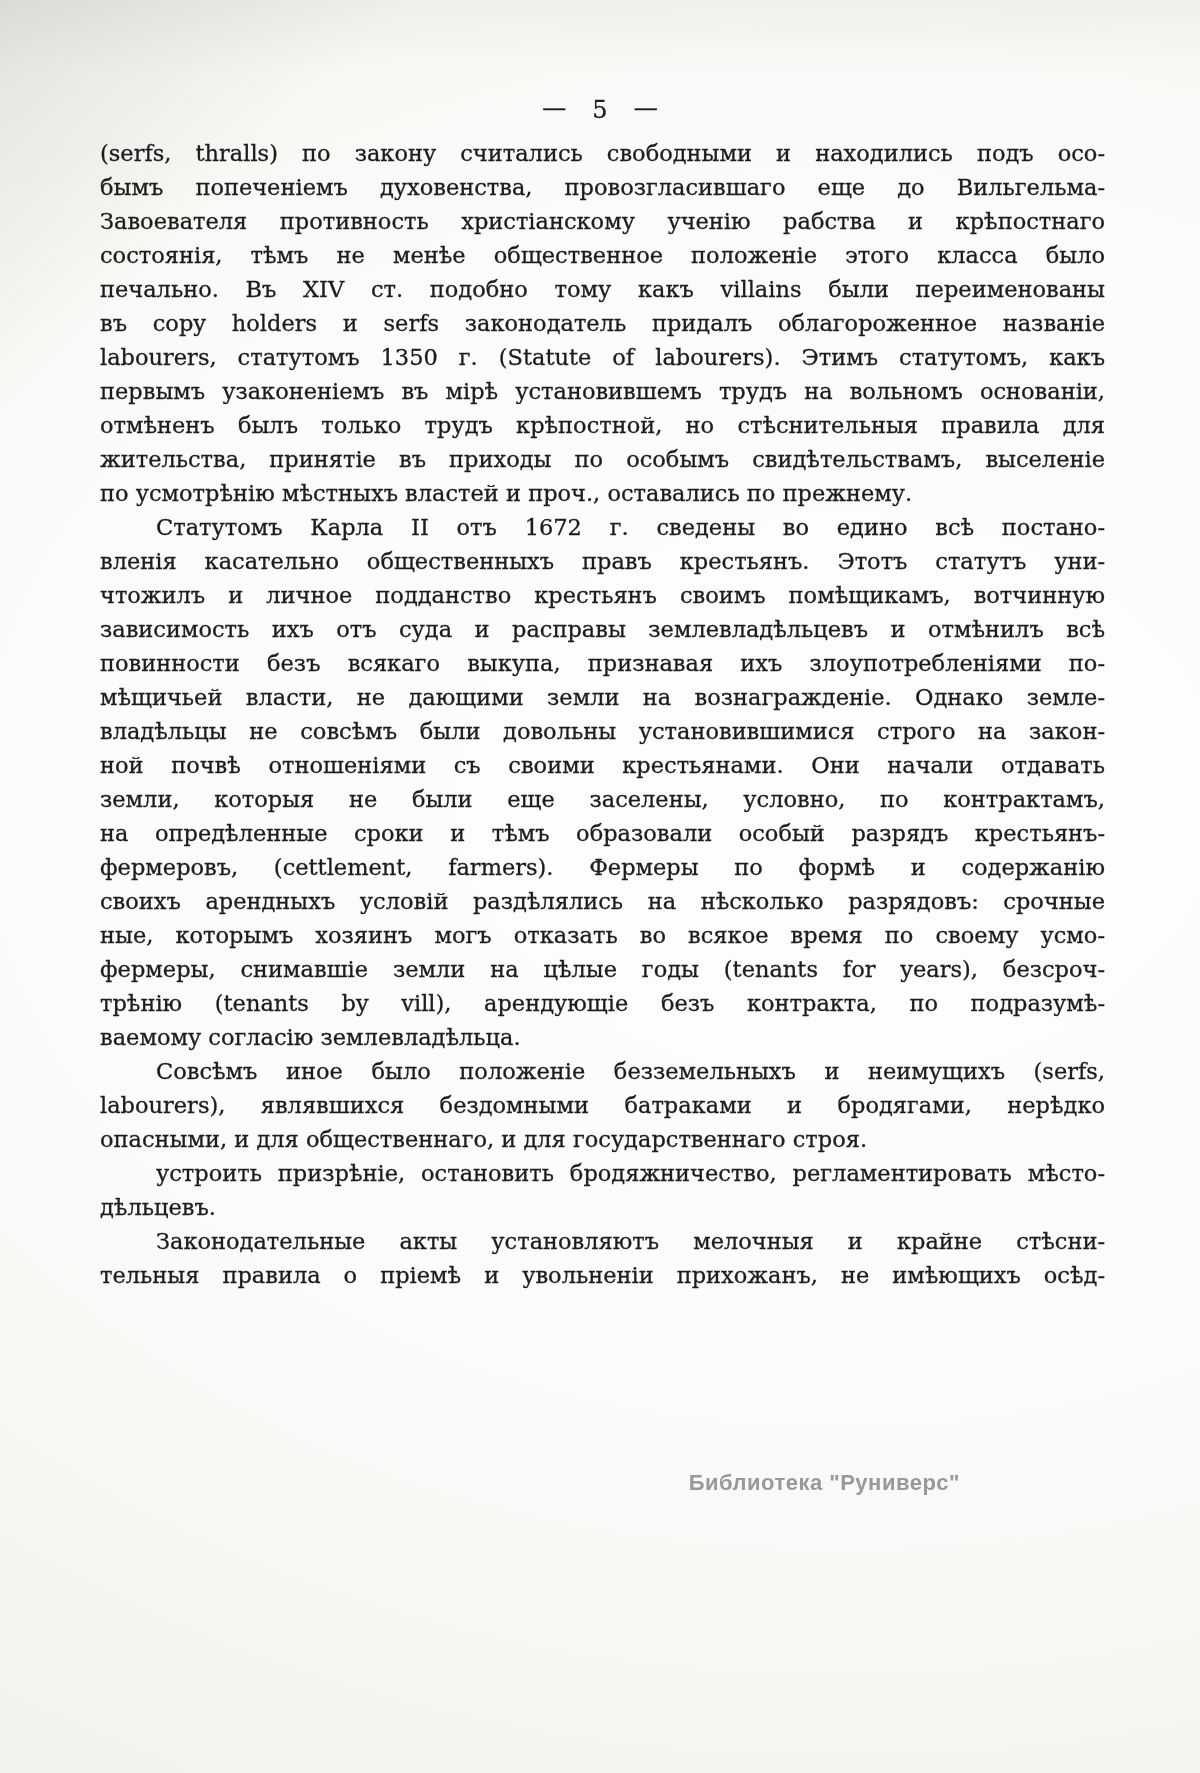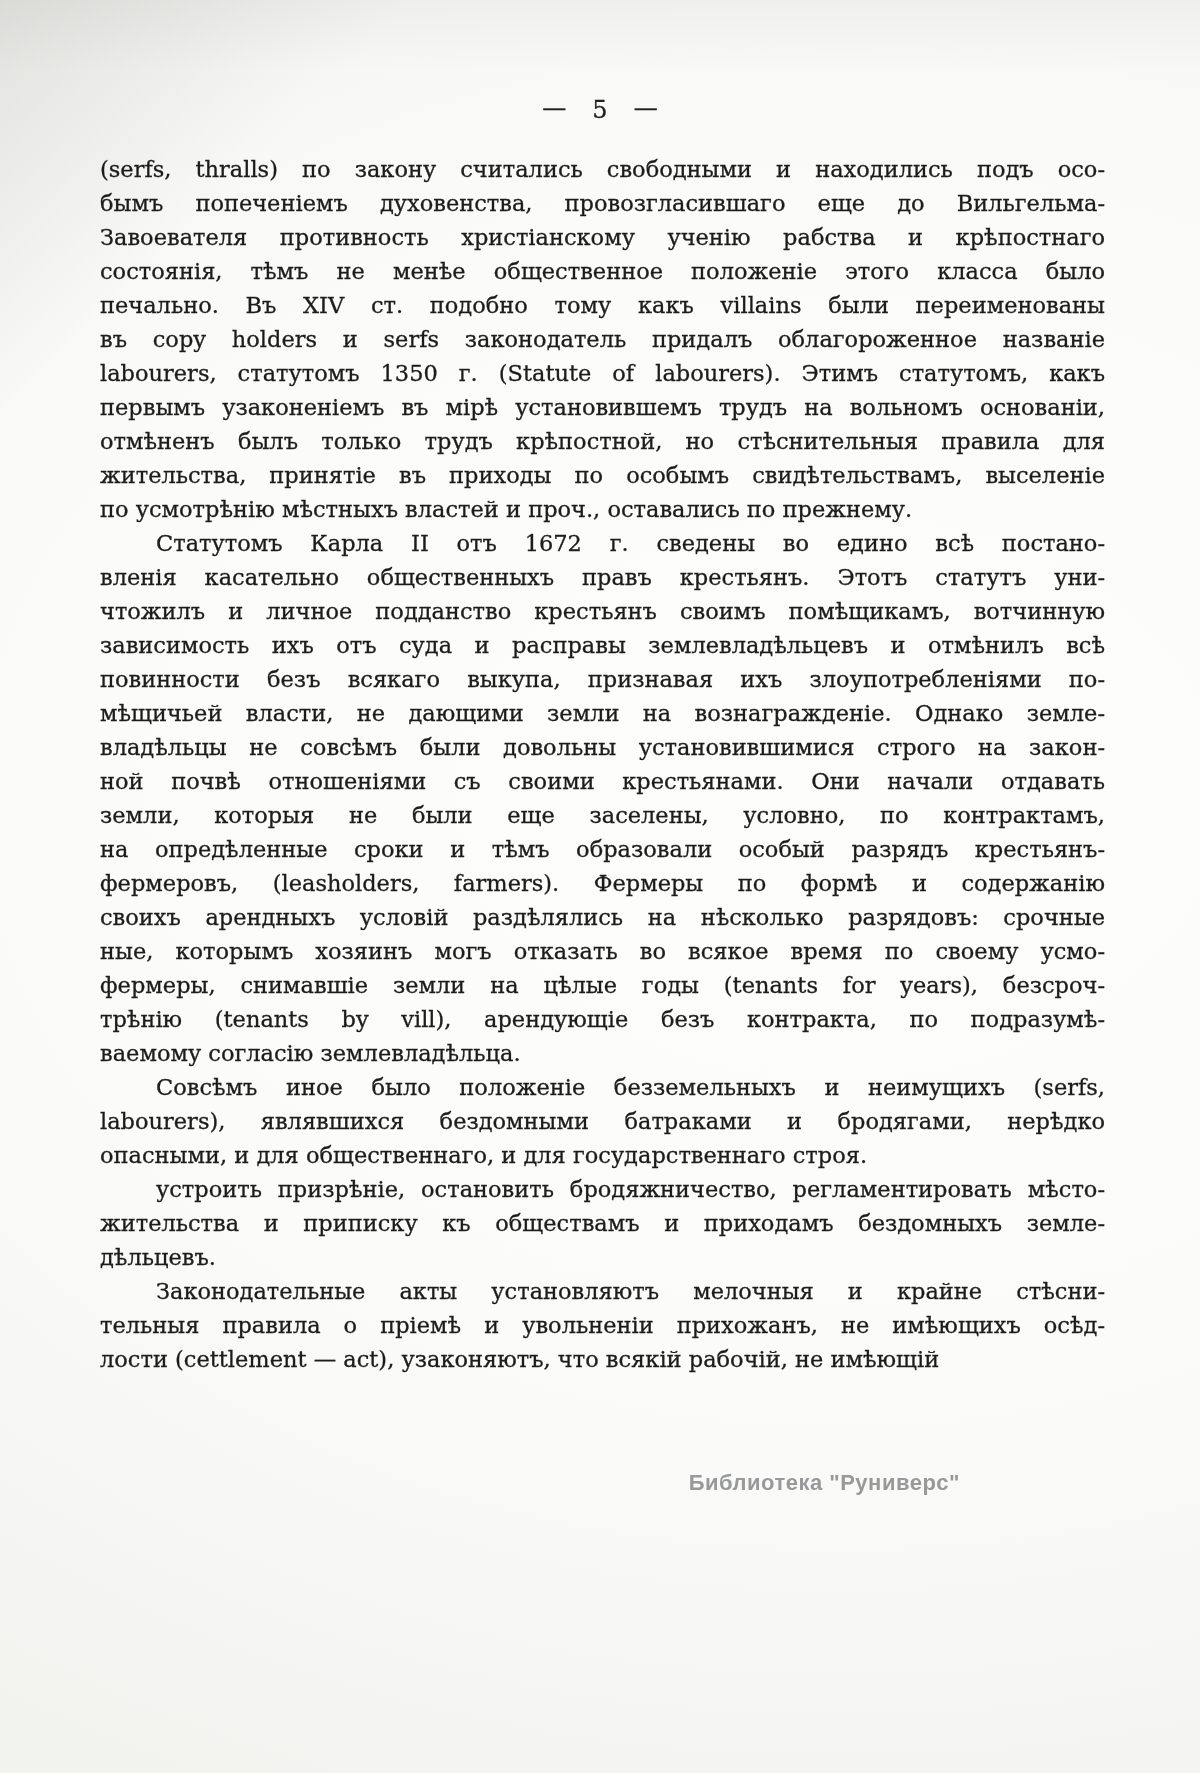--- a/index.html
+++ b/index.html
@@ -40,21 +40,21 @@
     -webkit-text-stroke: 0.3px #1f1f1f;
   }
   .page-number .dash {
     display: inline-block;
     margin: 0 26px;
     transform: translateY(-2px);
   }
   .text-block {
     position: absolute;
     left: 100px;
-    top: 152px;
+    top: 136px;
     width: 1005px;
     font-size: 22.5px;
     line-height: 34px;
     color: #1c1c1c;
     -webkit-text-stroke: 0.3px #1c1c1c;
   }
   .paragraph { margin: 0; }
   .paragraph.indent .line:first-child { text-indent: 56px; }
   .line {
     text-align: justify;
@@ -101,39 +101,37 @@
         <div class="line">Статутомъ Карла II отъ 1672 г. сведены во едино всѣ постано-</div>
         <div class="line">вленія касательно общественныхъ правъ крестьянъ. Этотъ статутъ уни-</div>
         <div class="line">чтожилъ и личное подданство крестьянъ своимъ помѣщикамъ, вотчинную</div>
         <div class="line">зависимость ихъ отъ суда и расправы землевладѣльцевъ и отмѣнилъ всѣ</div>
         <div class="line">повинности безъ всякаго выкупа, признавая ихъ злоупотребленіями по-</div>
         <div class="line">мѣщичьей власти, не дающими земли на вознагражденіе. Однако земле-</div>
         <div class="line">владѣльцы не совсѣмъ были довольны установившимися строго на закон-</div>
         <div class="line">ной почвѣ отношеніями съ своими крестьянами. Они начали отдавать</div>
         <div class="line">земли, которыя не были еще заселены, условно, по контрактамъ,</div>
         <div class="line">на опредѣленные сроки и тѣмъ образовали особый разрядъ крестьянъ-</div>
-        <div class="line">фермеровъ, (leasholders, farmers). Фермеры по формѣ и содержанію</div>
+        <div class="line">фермеровъ, (cettlement, farmers). Фермеры по формѣ и содержанію</div>
         <div class="line">своихъ арендныхъ условій раздѣлялись на нѣсколько разрядовъ: срочные</div>
         <div class="line">ные, которымъ хозяинъ могъ отказать во всякое время по своему усмо-</div>
         <div class="line">фермеры, снимавшіе земли на цѣлые годы (tenants for years), безсроч-</div>
         <div class="line">трѣнію (tenants by vill), арендующіе безъ контракта, по подразумѣ-</div>
         <div class="line last">ваемому согласію землевладѣльца.</div>
       </div>
       <div class="paragraph indent">
         <div class="line">Совсѣмъ иное было положеніе безземельныхъ и неимущихъ (serfs,</div>
         <div class="line">labourers), являвшихся бездомными батраками и бродягами, нерѣдко</div>
         <div class="line last">опасными, и для общественнаго, и для государственнаго строя.</div>
       </div>
       <div class="paragraph indent">
         <div class="line">устроить призрѣніе, остановить бродяжничество, регламентировать мѣсто-</div>
-        <div class="line">жительства и приписку къ обществамъ и приходамъ бездомныхъ земле-</div>
         <div class="line last">дѣльцевъ.</div>
       </div>
       <div class="paragraph indent">
         <div class="line">Законодательные акты установляютъ мелочныя и крайне стѣсни-</div>
         <div class="line">тельныя правила о пріемѣ и увольненіи прихожанъ, не имѣющихъ осѣд-</div>
-        <div class="line last">лости (cettlement — act), узаконяютъ, что всякій рабочій, не имѣющій</div>
       </div>
     </div>
 
   <div class="watermark">Библиотека "Руниверс"</div>
 
 </div>
 
 </body></html>

